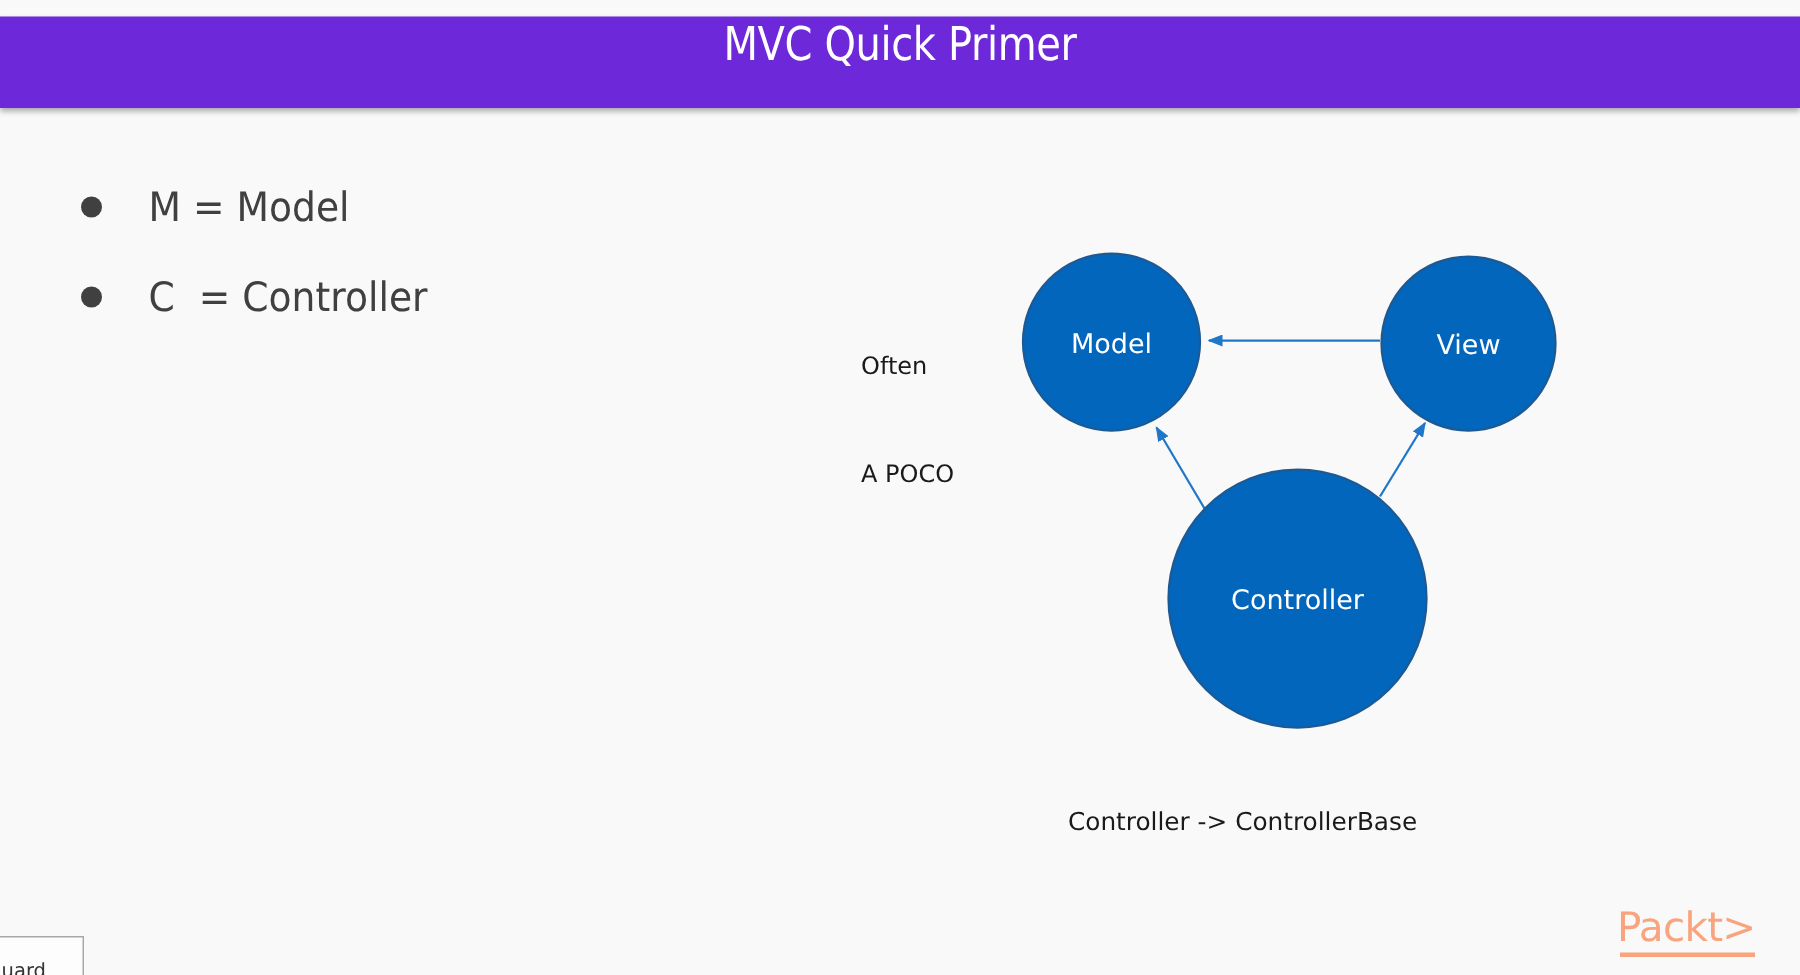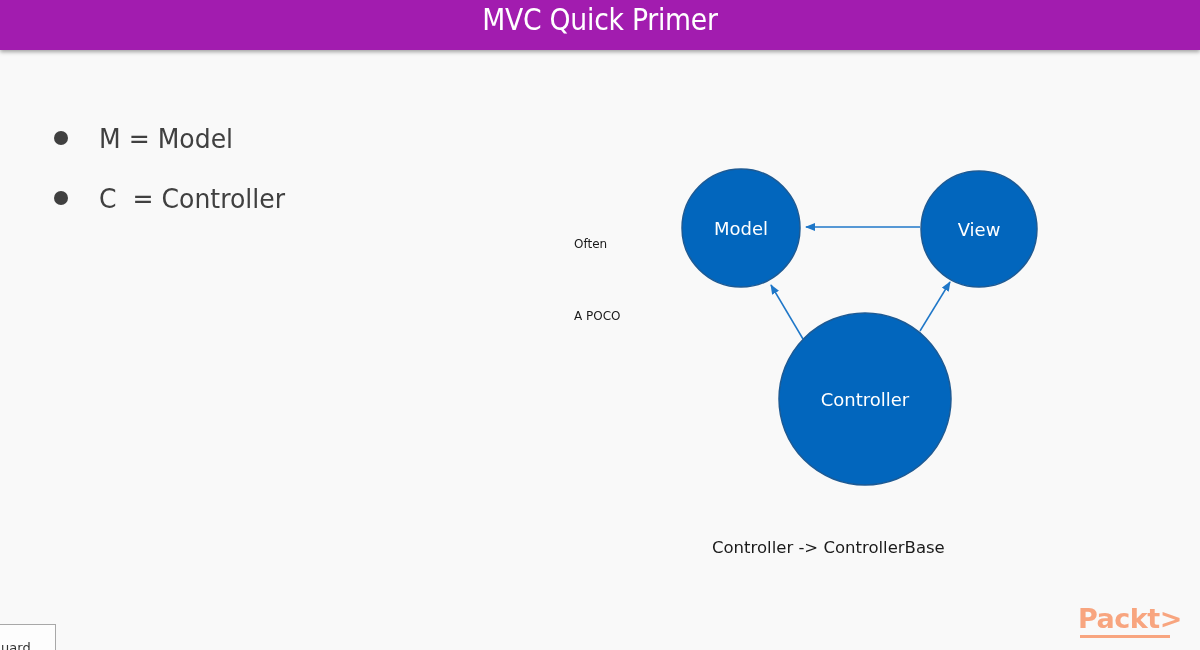--- a/index.html
+++ b/index.html
@@ -2,22 +2,22 @@
 <html><head>
 <meta charset="utf-8">
 <style>
   html, body { margin: 0; padding: 0; }
   body {
     width: 1200px; height: 650px; overflow: hidden; position: relative;
     background: #f9f9f9;
     font-family: "Liberation Sans", "DejaVu Sans", sans-serif;
   }
   .title-bar {
-    position: absolute; left: 0; top: 0; width: 1200px; height: 50px;
-    background: #a21caf;
+    position: absolute; left: 0; top: 11px; width: 1200px; height: 61px;
+    background: #6d28d9;
     box-shadow: 0 2px 4px rgba(0,0,0,0.35);
   }
   .title-text {
     position: absolute; left: 0; top: 0; width: 1200px; text-align: center;
     color: #ffffff; font-size: 31px; line-height: 36px; padding-top: 1px;
     font-family: "DejaVu Sans", sans-serif; font-weight: normal;
     transform: scaleX(0.86); letter-spacing: -0.3px;
   }
   .bullets { position: absolute; left: 51px; top: 108px; }
   .bullet {
@@ -29,26 +29,26 @@
   }
   .bullet-text {
     font-family: "DejaVu Sans", sans-serif;
     font-size: 27px; color: #404040; transform: scaleX(0.93); transform-origin: left center;
     white-space: pre;
   }
   .diagram { position: absolute; left: 0; top: 0; width: 1200px; height: 650px; }
   .circle-label { fill: #ffffff; font-family: "DejaVu Sans", sans-serif; font-size: 18px; }
   .note {
     position: absolute; color: #1a1a1a;
-    font-family: "DejaVu Sans", sans-serif; font-size: 12px; line-height: 24px;
+    font-family: "DejaVu Sans", sans-serif; font-size: 16px; line-height: 24px;
     white-space: pre;
   }
   .logo {
     position: absolute; left: 1078px; top: 603px;
-    color: #f8a57f; font-family: "DejaVu Sans", sans-serif; font-size: 27px; font-weight: bold;
+    color: #f8a57f; font-family: "DejaVu Sans", sans-serif; font-size: 27px; font-weight: normal;
     letter-spacing: -0.5px;
   }
   .logo-underline {
     position: absolute; left: 1080px; top: 635px; width: 90px; height: 3px; background: #f8a57f;
   }
   .corner-box {
     position: absolute; left: -2px; top: 624px; width: 56px; height: 30px;
     border: 1px solid #a8a8a8; background: #fdfdfd; overflow: hidden;
   }
   .corner-text {

